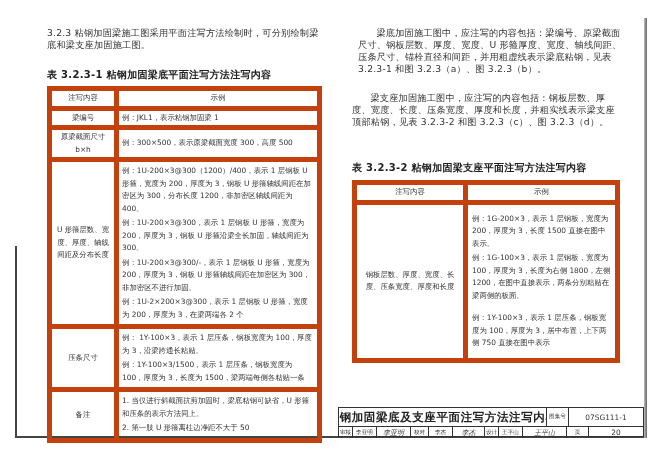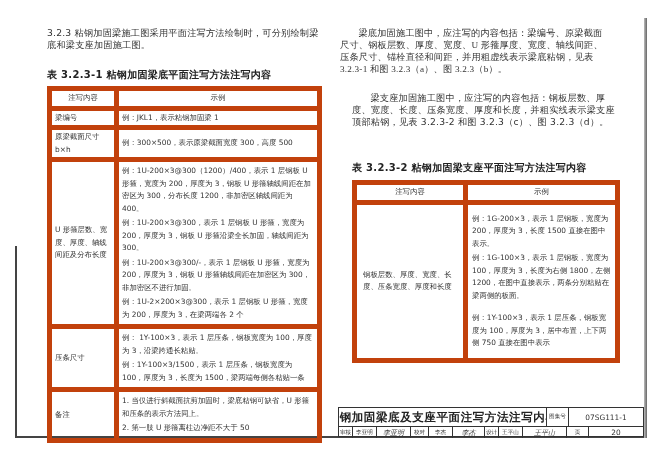--- a/index.html
+++ b/index.html
@@ -5,21 +5,21 @@
   * { box-sizing: border-box; margin: 0; padding: 0; }
   html, body { width: 655px; height: 454px; background: #ffffff; overflow: hidden; }
   body { position: relative; font-family: "DejaVu Sans", sans-serif; color: #2a2a2a; }
   .abs { position: absolute; }
   .para { font-size: 9.2px; line-height: 12px; color: #333; letter-spacing: 0.2px; }
   .indent { text-indent: 2em; }
   .caption { font-size: 10px; font-weight: bold; color: #222; letter-spacing: 0.3px; }
   table.t { border-collapse: collapse; font-size: 7.4px; color: #333; line-height: 12.5px; }
   table.t td, table.t th { border: 5px solid #c2410c; padding: 1px 3px; vertical-align: middle; font-weight: normal; }
   table.t th { text-align: center; height: 18px; }
-  table.t td.c { text-align: left; }
+  table.t td.c { text-align: center; }
   table.t td p { margin: 2px 0; }
   .outer-thick { border: 1.6px solid #2a2a2a !important; }
   .frame-left { position:absolute; left:15px; top:246px; width:2px; height:191px; background:#444; }
   .frame-bottom { position:absolute; left:15px; top:436px; width:630px; height:2px; background:#444; }
   .frame-right { position:absolute; left:644px; top:18px; width:3px; height:420px; background:linear-gradient(90deg,#bbb,#666); }
   .title-block { position:absolute; left:338px; top:407px; width:306px; height:30px; border:1px solid #333; font-size:7px; color:#333; }
   .tb-row1 { display:flex; height:19px; border-bottom:1px solid #333; }
   .tb-row2 { display:flex; height:11px; }
   .tb-cell { border-right:1px solid #333; display:flex; align-items:center; justify-content:center; white-space:nowrap; overflow:hidden; }
   .tb-cell:last-child { border-right:none; }
@@ -75,21 +75,21 @@
   <tr>
     <td class="c">备注</td>
     <td>
       <p>1. 当仅进行斜截面抗剪加固时，梁底粘钢可缺省，U 形箍和压条的表示方法同上。</p>
       <p>2. 第一肢 U 形箍离柱边净距不大于 50</p>
     </td>
   </tr>
 </tbody>
   </table>
 
-<div class="abs para indent" style="left:340px; top:27px; width:270px;font-family:Liberation Serif, serif;">梁底加固施工图中，应注写的内容包括：梁编号、原梁截面尺寸、钢板层数、厚度、宽度、U 形箍厚度、宽度、轴线间距、压条尺寸、锚栓直径和间距，并用粗虚线表示梁底粘钢，见表 3.2.3-1 和图 3.2.3（a）、图 3.2.3（b）。</div>
+<div class="abs para indent" style="left:358px; top:27px; width:270px;">梁底加固施工图中，应注写的内容包括：梁编号、原梁截面尺寸、钢板层数、厚度、宽度、U 形箍厚度、宽度、轴线间距、压条尺寸、锚栓直径和间距，并用粗虚线表示梁底粘钢，见表 3.2.3-1 和图 3.2.3（a）、图 3.2.3（b）。</div>
 <div class="abs para indent" style="left:352px; top:92px; width:270px;">梁支座加固施工图中，应注写的内容包括：钢板层数、厚度、宽度、长度、压条宽度、厚度和长度，并粗实线表示梁支座顶部粘钢，见表 3.2.3-2 和图 3.2.3（c）、图 3.2.3（d）。</div>
 
 <div class="abs caption" style="left:352px; top:161px; width:270px;">表 3.2.3-2   粘钢加固梁支座平面注写方法注写内容</div>
 
 <table class="t abs outer-thick" style="left:352px; top:180px; width:268px;">
   <colgroup>
       <col style="width:111px">
       <col>
     </colgroup>
   <tbody>

